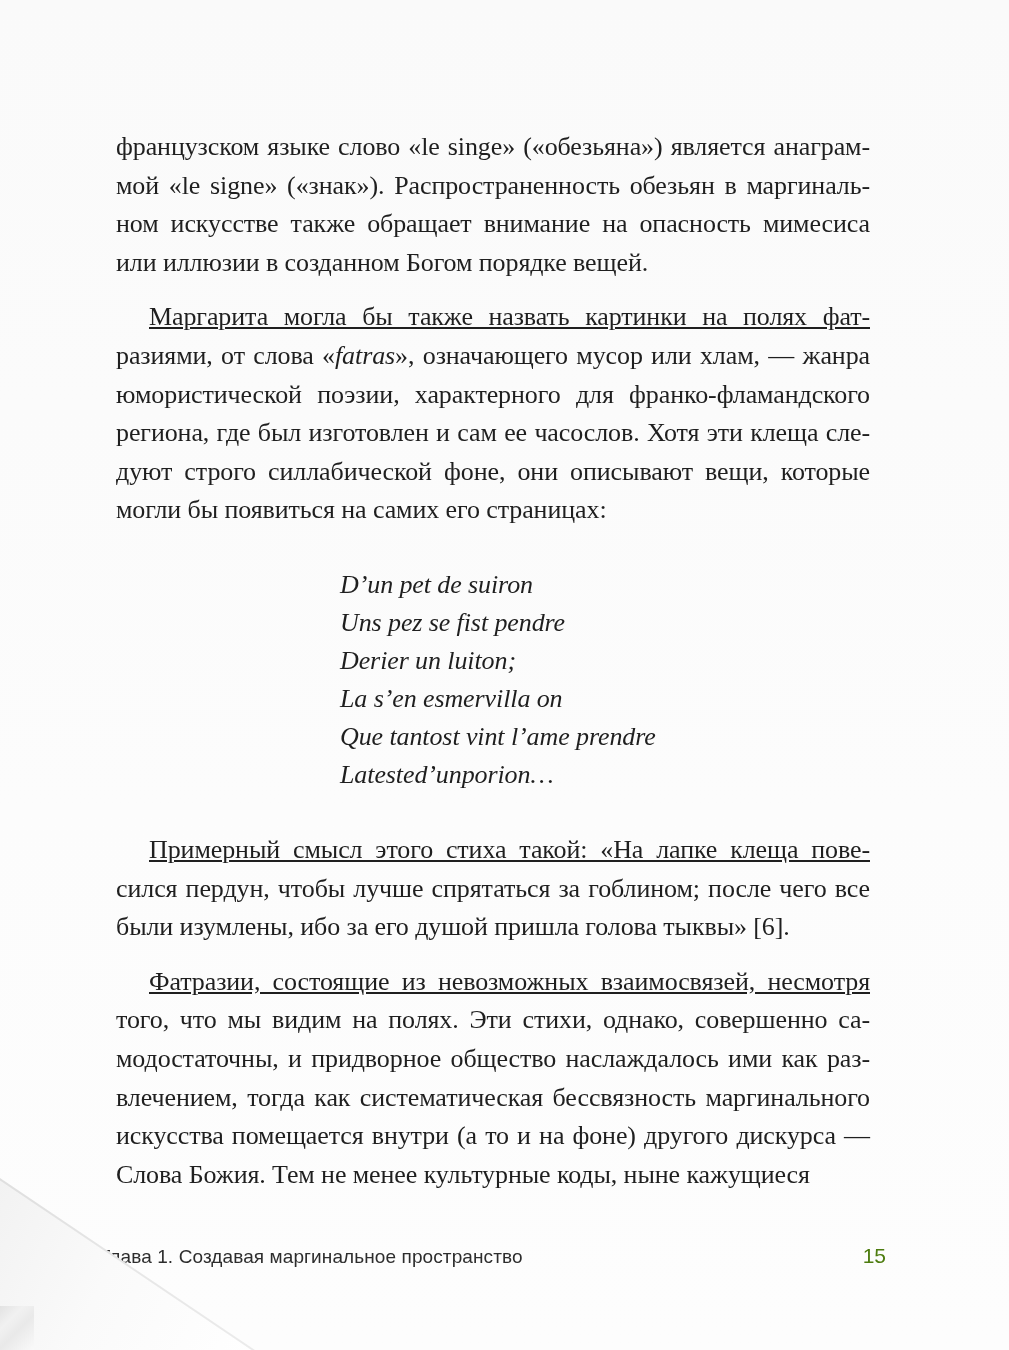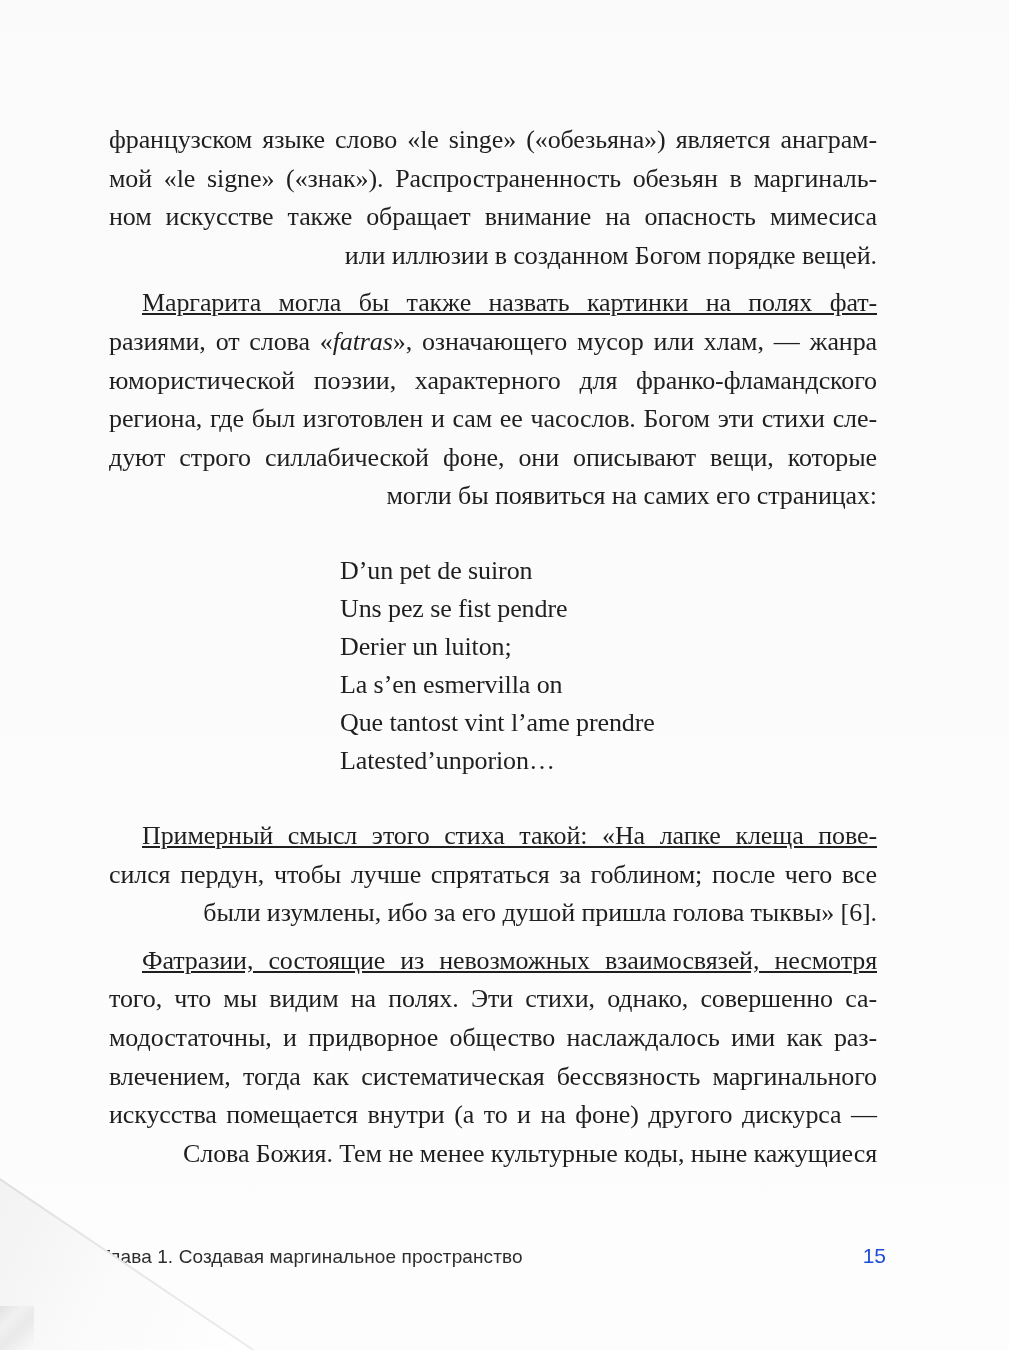--- a/index.html
+++ b/index.html
@@ -16,49 +16,50 @@
   .text-block {
     position: absolute;
     left: 100px;
     top: 112px;
     width: 786px;
     color: #1f1f1f;
     font-size: 26px;
     line-height: 38.6px;
     letter-spacing: -0.1px;
   }
-  .para { margin: 9px; }
-  .para .line { text-align: right; }
+  .para { margin: 16px; }
+  .para .line { text-align: left; }
   .para .line.j {
     text-align: justify;
     text-align-last: justify;
   }
   .para.indented .line:first-child { text-indent: 33px; text-decoration: underline; }
 
   .verse {
     margin: 36px 0 37px 240px;
+    font-style: italic;
     line-height: 38px;
     font-size: 26px;
   }
   .verse .line { text-align: left; }
 
   
   .footer {
     position: absolute;
     left: 100px;
     right: 123px;
     top: 1244px;
     display: flex;
     justify-content: space-between;
     align-items: baseline;
     font-family: "Liberation Sans", sans-serif;
     color: #2d2d2d;
   }
   .footer .chapter { font-size: 19px; letter-spacing: 0.1px; }
-  .footer .pagenum { font-size: 21px; color: #1d4ed8; }
+  .footer .pagenum { font-size: 21px; color: #4d7c0f; }
 
   
   .curl-wrap {
     position: absolute;
     left: 0; bottom: 0;
     width: 255px; height: 172px;
     pointer-events: none;
   }
   .curl-sheet {
     position: absolute; inset: 0;
@@ -87,21 +88,21 @@
     <div class="para">
       <div class="line j">французском языке слово «le singe» («обезьяна») является анаграм-</div>
       <div class="line j">мой «le signe» («знак»). Распространенность обезьян в маргиналь-</div>
       <div class="line j">ном искусстве также обращает внимание на опасность мимесиса</div>
       <div class="line">или иллюзии в созданном Богом порядке вещей.</div>
     </div>
     <div class="para indented">
       <div class="line j">Маргарита могла бы также назвать картинки на полях фат-</div>
       <div class="line j">разиями, от слова «<i>fatras</i>», означающего мусор или хлам, — жанра</div>
       <div class="line j">юмористической поэзии, характерного для франко-фламандского</div>
-      <div class="line j">региона, где был изготовлен и сам ее часослов. Богом эти стихи сле-</div>
+      <div class="line j">региона, где был изготовлен и сам ее часослов. Хотя эти клеща сле-</div>
       <div class="line j">дуют строго силлабической фоне, они описывают вещи, которые</div>
       <div class="line">могли бы появиться на самих его страницах:</div>
     </div>
     <div class="para verse">
       <div class="line">D’un pet de suiron</div>
       <div class="line">Uns pez se fist pendre</div>
       <div class="line">Derier un luiton;</div>
       <div class="line">La s’en esmervilla on</div>
       <div class="line">Que tantost vint l’ame prendre</div>
       <div class="line">Latested’unporion…</div>

